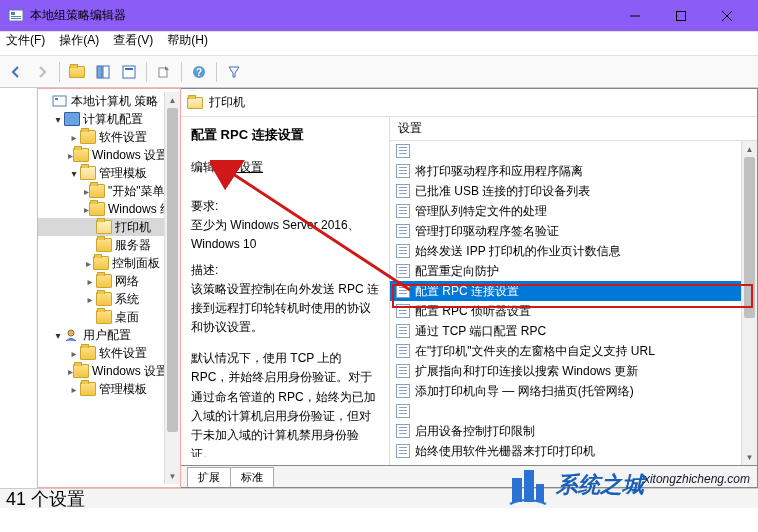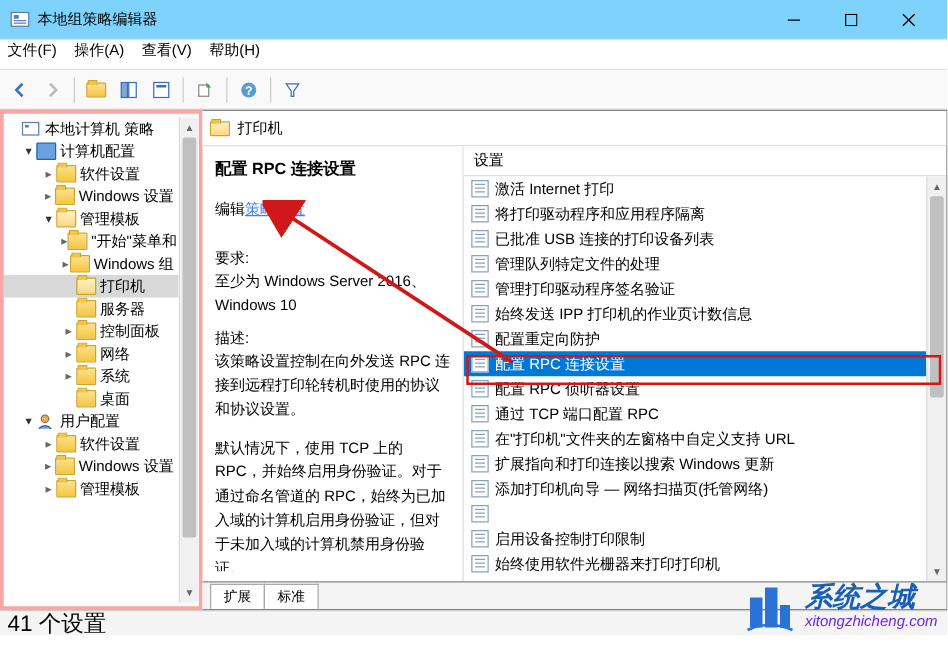--- a/index.html
+++ b/index.html
@@ -1,57 +1,57 @@
 <!DOCTYPE html>
 <html><head>
 <meta charset="utf-8">
 <style>
 * { box-sizing: border-box; margin: 0; padding: 0; }
 body { font-family: "Microsoft YaHei", "Segoe UI", sans-serif; font-size: 12px; background: #fff; width: 758px; height: 532px; position: relative; overflow: hidden; }
 
-.titlebar { height: 32px; display: flex; align-items: center; padding: 0 8px; background: #7dd3fc; border-bottom: 1px solid #e0e0e0; }
+.titlebar { height: 32px; display: flex; align-items: center; padding: 0 8px; background: #8b5cf6; border-bottom: 1px solid #e0e0e0; }
 .titlebar .icon { width: 16px; height: 16px; margin-right: 6px; }
 .titlebar .title { flex: 1; font-size: 12px; }
 .titlebar .controls { display: flex; }
 .titlebar .ctrl { width: 46px; height: 32px; display: flex; align-items: center; justify-content: center; color: #000; }
 
 .menubar { height: 24px; display: flex; padding: 0 6px; gap: 14px; border-bottom: 1px solid #e0e0e0; }
 .menubar .item { font-size: 12px; }
 
 .toolbar { height: 32px; display: flex; align-items: center; padding: 0 4px; gap: 2px; border-bottom: 1px solid #ccc; background: #f9f9f9; }
 .toolbar .tbtn { width: 24px; height: 24px; display: flex; align-items: center; justify-content: center; border: 1px solid transparent; border-radius: 2px; }
 .toolbar .sep { width: 1px; height: 20px; background: #ccc; margin: 0 3px; }
 
 .main { display: flex; height: 400px; }
 
 .scrollbar-v { width: 16px; background: #f0f0f0; border-left: 1px solid #ddd; display: flex; flex-direction: column; }
 .scrollbar-v .arrow { height: 16px; display: flex; align-items: center; justify-content: center; font-size: 8px; color: #666; }
 .scrollbar-v .track { flex: 1; position: relative; }
 .scrollbar-v .thumb { position: absolute; left: 2px; right: 2px; background: #c0c0c0; border-radius: 2px; }
 
-.tree { width: 162px; border: 3px solid #fca5a5; overflow: hidden; padding: 3px 0; font-size: 12px; display: flex; }
+.tree { width: 144px; border: 1px solid #fca5a5; overflow: hidden; padding: 3px 0; font-size: 12px; display: flex; margin-left: 37px; }
 .tree-body { flex: 1; overflow: hidden; }
 .tree .node { display: flex; align-items: center; height: 18px; white-space: nowrap; padding-right: 4px; }
 .tree .node .chev { width: 12px; text-align: center; color: #666; font-size: 10px; }
 .tree .node .chev.open { color: #333; }
 .tree .node .i { width: 16px; height: 14px; margin-right: 3px; flex-shrink: 0; }
 .tree .node.sel { background: #d8d8d8; }
 .tree .lv0 { padding-left: 2px; }
 .tree .lv1 { padding-left: 14px; }
 .tree .lv2 { padding-left: 30px; }
 .tree .lv3 { padding-left: 46px; }
 
 .content { flex: 1; display: flex; flex-direction: column; border: 1px solid #888; border-left: none; }
 .content-header { height: 28px; display: flex; align-items: center; padding: 0 6px; background: #fff; border-bottom: 1px solid #ddd; gap: 6px; }
 .content-body { flex: 1; display: flex; overflow: hidden; }
 
 .details { width: 208px; padding: 8px 10px; font-size: 12px; line-height: 1.6; overflow: hidden; display: flex; flex-direction: column; }
 .details .heading { font-weight: bold; margin-bottom: 12px; font-size: 13px; }
 .details .edit { margin-bottom: 14px; }
-.details .edit a { color: #3b82f6; text-decoration: underline; }
+.details .edit a { color: #000000; text-decoration: underline; }
 .details .label { margin-top: 6px; }
 .details-scroll { flex: 1; overflow: hidden; position: relative; }
 
 .settings { flex: 1; display: flex; flex-direction: column; border-left: 1px solid #ddd; position: relative; }
 .settings-head { height: 24px; display: flex; align-items: center; padding: 0 8px; border-bottom: 1px solid #ddd; background: #fff; font-size: 12px; }
 .settings-list { flex: 1; overflow: hidden; display: flex; }
 .settings-items { flex: 1; }
 .settings .row { height: 20px; display: flex; align-items: center; padding: 0 6px; gap: 5px; font-size: 12px; white-space: nowrap; }
 .settings .row.sel { background: #0078d7; color: #fff; }
 .settings .row .pi { width: 14px; height: 14px; flex-shrink: 0; }
@@ -59,23 +59,23 @@
 
 .tabs { height: 22px; display: flex; align-items: flex-end; padding-left: 6px; border-top: 1px solid #888; background: #f4f4f4; }
 .tabs .tab { padding: 2px 10px; font-size: 11px; border: 1px solid #aaa; border-bottom: none; background: #fff; margin-right: -1px; }
 
 .status { height: 20px; border-top: 1px solid #ccc; display: flex; align-items: center; padding: 0 6px; font-size: 18px; background: #f4f4f4; }
 
 .arrow-annotation { position: absolute; pointer-events: none; z-index: 10; }
 
 .watermark { position: absolute; right: 8px; bottom: 26px; display: flex; align-items: center; gap: 8px; z-index: 20; }
 .watermark .logo { width: 42px; height: 42px; }
-.watermark .txt { display: flex; flex-direction: column; line-height: 1.1; }
+.watermark .txt { display: flex; flex-direction: row; line-height: 1.1; }
 .watermark .cn { font-size: 22px; font-weight: bold; font-style: italic; color: #1a5fb4; }
-.watermark .url { font-size: 12px; font-style: italic; color: #6d28d9; }
+.watermark .url { font-size: 12px; font-style: italic; color: #0f172a; }
 
 .folder-icon { display: inline-block; width: 16px; height: 12px; background: linear-gradient(#fde18b,#f4c542); border: 1px solid #caa62e; border-radius: 1px; position: relative; }
 .folder-icon::before { content:''; position:absolute; top:-3px; left:0; width:6px; height:3px; background:#f4c542; border:1px solid #caa62e; border-bottom:none; border-radius:1px 1px 0 0; }
 .folder-open { display: inline-block; width: 16px; height: 12px; background: linear-gradient(#fff2c4,#f9d884); border: 1px solid #caa62e; border-radius: 1px; position: relative; }
 .folder-open::before { content:''; position:absolute; top:-3px; left:0; width:6px; height:3px; background:#f4c542; border:1px solid #caa62e; border-bottom:none; border-radius:1px 1px 0 0; }
 .policy-icon { display:inline-block; width:12px; height:14px; background:#fff; border:1px solid #8aa0c0; position:relative; }
 .policy-icon::after { content:''; position:absolute; left:2px; top:2px; right:2px; height:1px; background:#8aa0c0; box-shadow:0 3px 0 #8aa0c0, 0 6px 0 #8aa0c0; }
 .gear-icon { display:inline-block; width:14px;height:14px; border-radius:50%; background:#888; position:relative; }
 .gear-icon::after{content:'';position:absolute;inset:4px;background:#fff;border-radius:50%;}
 .computer-icon { display:inline-block; width:14px; height:12px; background:#6aa1e0; border:1px solid #2f5f9e; border-radius:1px; }
@@ -294,21 +294,20 @@
           <div style="margin-top:12px">默认情况下，使用 TCP 上的 RPC，并始终启用身份验证。对于通过命名管道的 RPC，始终为已加入域的计算机启用身份验证，但对于未加入域的计算机禁用身份验证。</div>
         </div>
       </div>
 
       <div class="settings">
         <div class="settings-head">设置</div>
         <div class="settings-list">
           <div class="settings-items" id="settings-items">
               <div class="row">
                 <span class="pi policy-icon"></span>
-                <span>激活 Internet 打印</span>
               </div>
               <div class="row">
                 <span class="pi policy-icon"></span>
                 <span>将打印驱动程序和应用程序隔离</span>
               </div>
               <div class="row">
                 <span class="pi policy-icon"></span>
                 <span>已批准 USB 连接的打印设备列表</span>
               </div>
               <div class="row">

